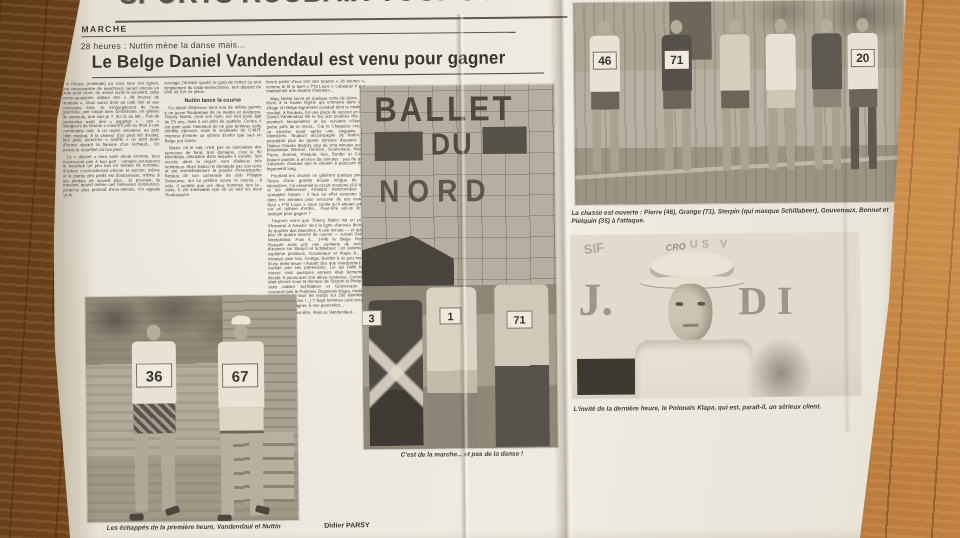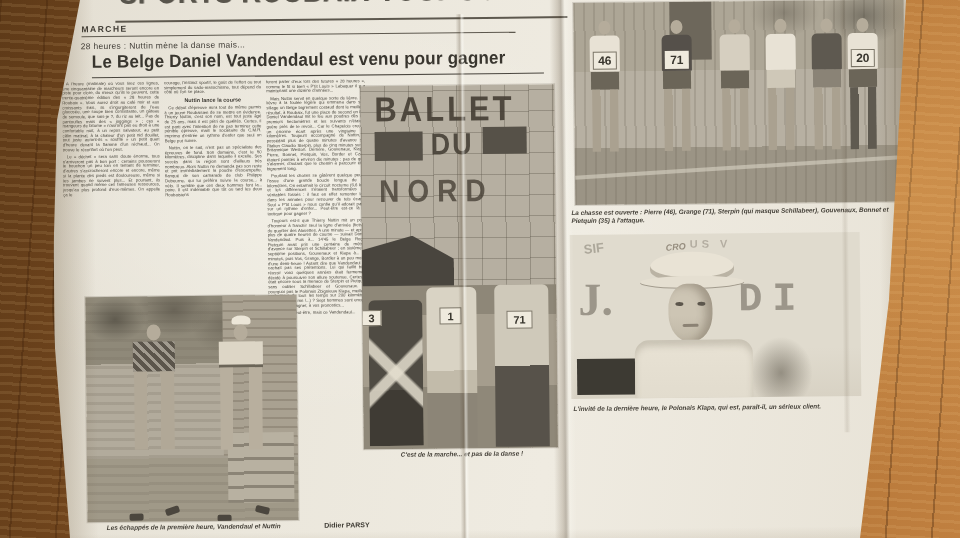--- a/index.html
+++ b/index.html
@@ -128,36 +128,36 @@
   .photoC{left:522px;top:20px;width:330px;height:202px;
     background:
       radial-gradient(60px 40px at 88% 8%, rgba(70,66,56,.5), transparent 70%),
       radial-gradient(50px 34px at 64% 6%, rgba(96,90,78,.45), transparent 70%),
       repeating-linear-gradient(90deg, rgba(116,108,94,.25) 0 2px, transparent 2px 10px),
       linear-gradient(180deg,#ada696 0 34%,#b7b0a2 34% 72%,#9b9485 72% 100%);}
   .door{position:absolute;left:96px;top:0;width:42px;height:58px;background:#6d675b;}
   .kerb{position:absolute;left:0;bottom:34px;width:100%;height:4px;background:rgba(222,216,202,.55);transform:rotate(-3deg);}
   .wkC{top:18px;}
   .wkC .head{width:12px;height:14px;}
-  .wkC .torso{width:30px;height:36px;}
+  .wkC .torso{width:30px;height:56px;}
   .wkC .shorts{width:28px;height:18px;background:#6b6558;}
   .wkC .legs{width:26px;height:62px;background:linear-gradient(90deg,#aaa190 0 32%,transparent 32% 68%,#aaa190 68% 100%);}
   .wkC1{left:16px;}
   .wkC2{left:88px;}  .wkC2 .torso{background:#55504a;} .wkC2 .bib{border:none;}
   .wkC3{left:146px;} .wkC3 .torso{background:#d6cfc0;}
   .wkC4{left:192px;} .wkC4 .shorts{background:#cfc8b8;}
   .wkC5{left:238px;} .wkC5 .torso{background:#5e5950;} .wkC5 .shorts{background:#8a8376;}
   .wkC6{left:274px;} .wkC6 .legs{background:linear-gradient(90deg,#5f5a50 0 32%,transparent 32% 68%,#5f5a50 68% 100%);}
   .bibC{font-size:12px;width:24px;height:18px;left:3px;top:16px;}
 
   
   .photoD{left:516px;top:252px;width:290px;height:164px;background:linear-gradient(180deg,#e0dbce 0 70%,#d8d2c4 100%);box-shadow:none;}
   .ghost{position:absolute;font-weight:900;color:rgba(88,82,70,.5);}
   .ghostJ{left:8px;top:38px;font-size:46px;font-family:"Liberation Serif",serif;}
-  .ghostDI{left:168px;top:44px;font-size:40px;letter-spacing:10px;font-family:Liberation Mono, monospace;}
+  .ghostDI{left:168px;top:44px;font-size:40px;letter-spacing:10px;font-family:Liberation Serif, serif;}
   .ghostSIF{left:14px;top:6px;font-size:13px;color:rgba(96,90,78,.4);transform:rotate(-6deg);}
   .ghostUSV{left:120px;top:4px;font-size:11px;color:rgba(96,90,78,.35);letter-spacing:4px;}
   .hatlogo{position:absolute;left:96px;top:8px;font-size:9px;font-weight:900;font-style:italic;color:rgba(110,100,85,.65);transform:rotate(-5deg);}
   .darkblock{position:absolute;left:6px;top:124px;width:58px;height:36px;background:#3d3a33;}
   .darkback{position:absolute;left:182px;top:104px;width:70px;height:60px;background:radial-gradient(60% 80% at 40% 60%,rgba(90,84,72,.55),transparent 75%);}
   .manD{position:absolute;left:58px;top:18px;width:130px;height:146px;}
   .hatD{position:absolute;left:22px;top:0;width:84px;height:30px;background:#e9e3d5;border-radius:50% 50% 40% 40%;box-shadow:inset 0 -5px 0 rgba(140,132,116,.5);}
   .brimD{position:absolute;left:12px;top:24px;width:104px;height:12px;background:#e5dfd1;border-radius:50%;box-shadow:0 1px 0 rgba(120,112,98,.6);}
   .faceD{position:absolute;left:40px;top:32px;width:44px;height:58px;border-radius:42% 42% 48% 48%;
     background:linear-gradient(180deg,#cdc5b4 0 55%,#c0b8a6 100%);box-shadow:inset -7px 2px 8px rgba(110,100,85,.45);}
@@ -201,28 +201,34 @@
       <p>Toujours est-il que Thierry Nuttin mit un point d'honneur à franchir seul la ligne d'arrivée (fictive) du quartier des Alouettes. A une minute — et après plus de quatre heures de course — suivait Daniel Vandendaul. Puis à... 14'45 le Belge Roger Pietquin avait pris une centaine de mètres d'avance sur Sterpin et Schillabeer ; en sixième et septième positions, Gouvenaux et Klapa à... 26 minutes, puis Vos, Grange, Bordier à un peu moins d'une demi-heure ! Autant dire que Vandendaul ne cachait pas ses prétentions. Lui qui faillit bien réussir voici quelques années était fermement décidé à poursuivre son allure soutenue. Certes, il était encore sous la menace de Sterpin et Pietquin, sans oublier Schillabeer et Gouvenaux. Et pourquoi pas le Polonais Zbignieuw Klapa, meilleur performeur de tous les temps sur 200 kilomètres (en 19 h et 55 mn !...) ? Sept hommes sont encore capables de gagner, à vos pronostics...</p>
       <p>Pronostic, peut-être, mais ce Vandendaul...</p>
     </div>
     <div class="byline">Didier PARSY</div>
 
     <div class="photo photoA">
       <div class="bricks"></div>
       <div class="steps"></div>
       <div class="walker wkA1">
         <div class="head"></div>
+        <div class="torso">
+          <div class="bib bibA">36</div>
+        </div>
         <div class="shorts"></div>
         <div class="legs"></div>
         <div class="shoe" style="left:2px;"></div>
         <div class="shoe" style="right:4px;bottom:6px;transform:rotate(-18deg);"></div>
       </div>
       <div class="walker wkA2">
         <div class="cap"></div>
         <div class="head"></div>
+        <div class="torso">
+          <div class="bib bibA">67</div>
+        </div>
         <div class="shorts"></div>
         <div class="legs"></div>
         <div class="shoe" style="left:4px;"></div>
         <div class="shoe" style="right:2px;bottom:8px;transform:rotate(14deg);"></div>
       </div>
     </div>
     <div class="caption" style="left:26px;top:536px;width:222px;">Les échappés de la première heure, Vandendaul et Nuttin</div>
 
     <div class="photo photoB">
       <span class="bsign bsign1">BALLET</span>

